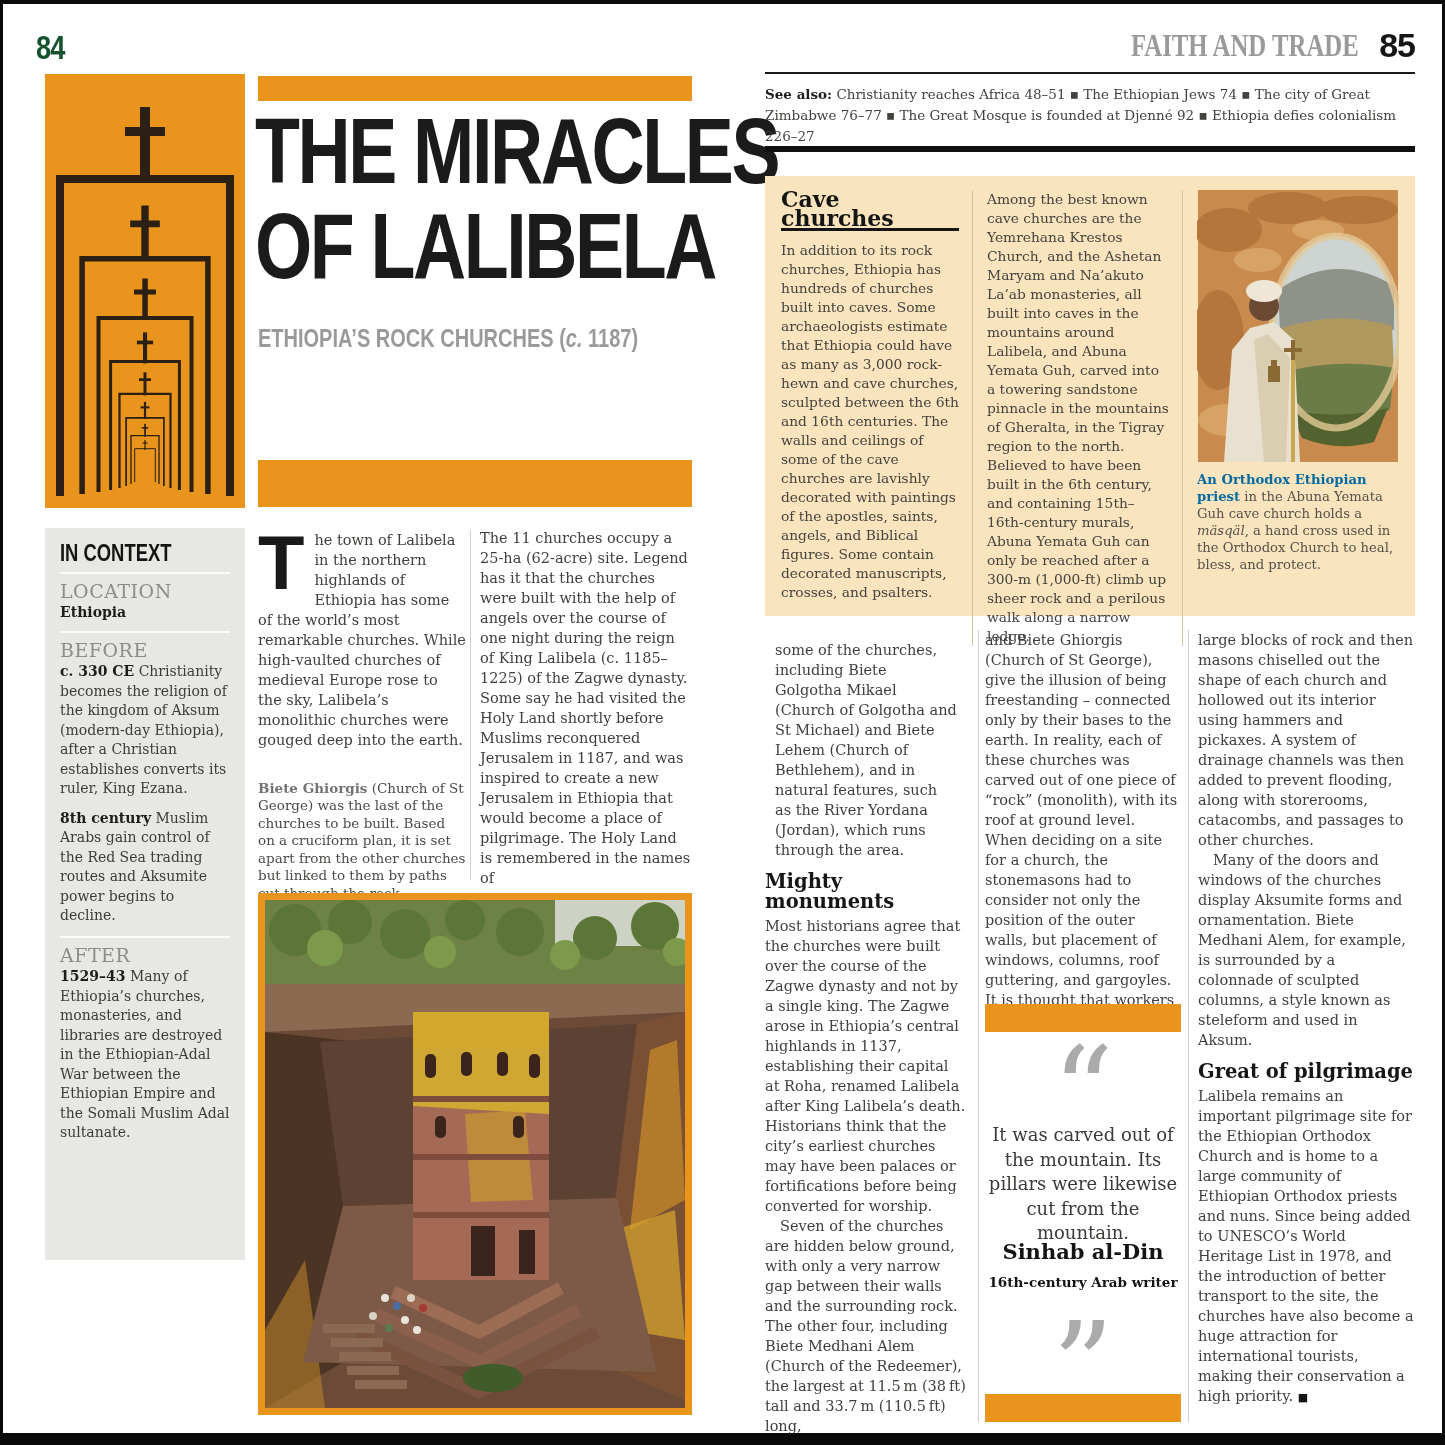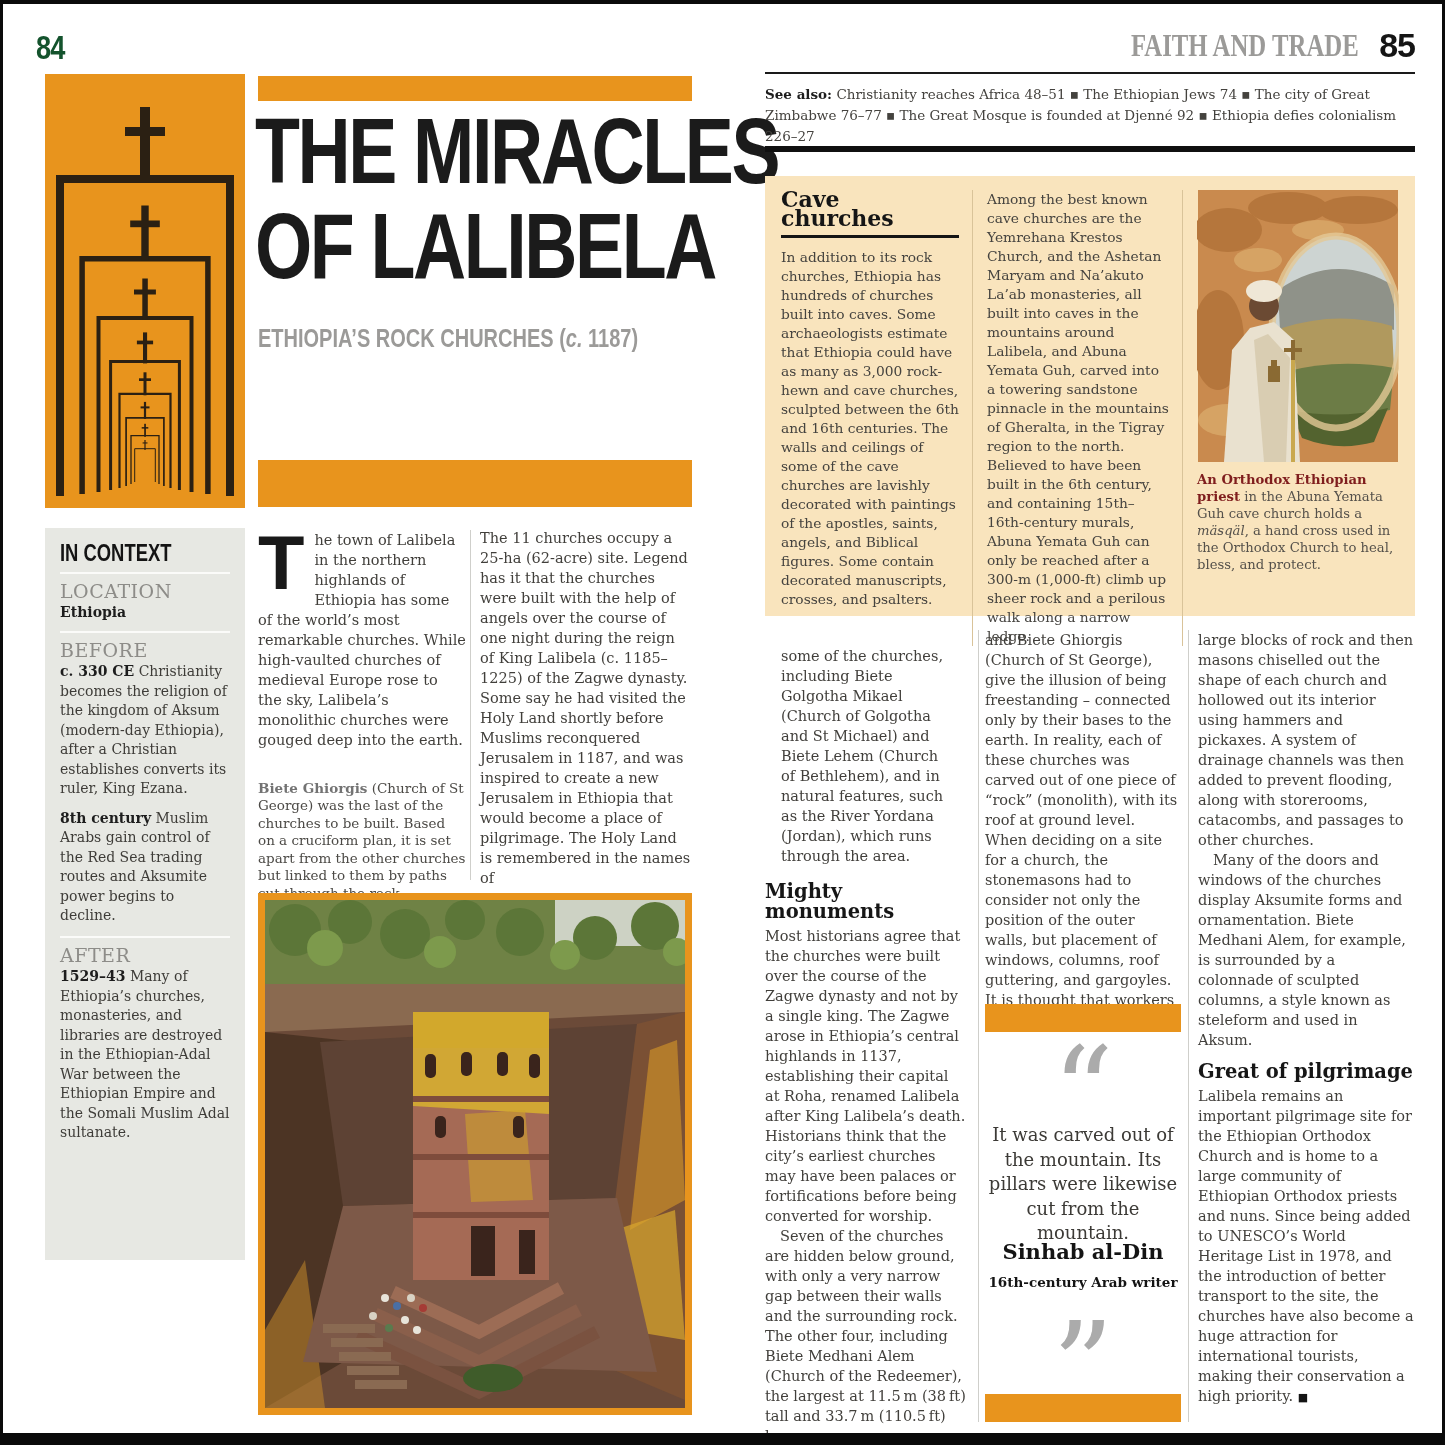--- a/index.html
+++ b/index.html
@@ -53,24 +53,24 @@
   #seealso{left:765px;top:84px;width:650px;font-size:13.5px;line-height:21px;color:#44423e;}
   #seealso b{color:#1d1d1d;}
   #rule2{left:765px;top:146px;width:650px;height:6px;background:#101010;}
 
   #cavebox{left:765px;top:176px;width:650px;height:440px;background:#F9E4BD;
            box-sizing:border-box;padding:14px 16px;display:grid;
            grid-template-columns:192px 196px 1fr;column-gap:14px;
            font-size:13.8px;line-height:19px;color:#45433f;}
   #cavebox .bcol1,#cavebox .bcol2{border-right:1px solid #d9c399;padding-right:13px;}
   #cavebox h3{margin:0 0 10px 0;font-size:22px;color:#151515;font-family:"DejaVu Serif",serif;
-              border-bottom:3px solid #151515;padding-bottom:7px;}
+              border-bottom:3px solid #151515;}
   #cavebox .boximg{width:100%;height:272px;display:block;}
   #cavebox .boxcap{font-size:13.2px;line-height:17px;color:#55514b;margin-top:9px;}
-  #cavebox .boxcap b{color:#7f1d1d;}
+  #cavebox .boxcap b{color:#0369a1;}
   #cavebox .boxcap i{font-style:italic;}
 
   .rcol{top:630px;height:794px;}
   #colA{left:765px;width:202px;}
   #colB{left:985px;width:196px;}
   #colC{left:1198px;width:217px;}
   #div-r1{left:978px;top:630px;height:792px;}
   #div-r2{left:1188px;top:630px;height:792px;}
   .rcol h3{margin:12px 0 4px 0;font-size:19.5px;color:#161616;}
   .indent{text-indent:15px;}
@@ -284,21 +284,21 @@
           <rect x="93" y="150" width="4" height="20" fill="#8a6a33"></rect>
           <rect x="70" y="176" width="12" height="16" fill="#8a6a33"></rect>
           <rect x="73" y="170" width="6" height="6" fill="#8a6a33"></rect>
         </g>
       </svg>
       <p class="boxcap"><b>An Orthodox Ethiopian priest</b><span> in the Abuna Yemata Guh cave church holds a </span><i>mäsqäl</i><span>, a hand cross used in the Orthodox Church to heal, bless, and protect.</span></p>
     </div>
   </div>
 
   <div class="abs bodytext rcol" id="colA">
-    <p style="margin:16px;">some of the churches, including Biete Golgotha Mikael (Church of Golgotha and St Michael) and Biete Lehem (Church of Bethlehem), and in natural features, such as the River Yordana (Jordan), which runs through the area.</p>
+    <p style="margin:10px;">some of the churches, including Biete Golgotha Mikael (Church of Golgotha and St Michael) and Biete Lehem (Church of Bethlehem), and in natural features, such as the River Yordana (Jordan), which runs through the area.</p>
     <h3>Mighty monuments</h3>
     <p style="margin:0;">Most historians agree that the churches were built over the course of the Zagwe dynasty and not by a single king. The Zagwe arose in Ethiopia’s central highlands in 1137, establishing their capital at Roha, renamed Lalibela after King Lalibela’s death. Historians think that the city’s earliest churches may have been palaces or fortifications before being converted for worship.</p>
     <p class="indent" style="margin:0;">Seven of the churches are hidden below ground, with only a very narrow gap between their walls and the surrounding rock. The other four, including Biete Medhani Alem (Church of the Redeemer), the largest at 11.5 m (38 ft) tall and 33.7 m (110.5 ft) long,</p>
   </div>
 
   <div class="abs vdiv" id="div-r1"></div>
 
   <div class="abs bodytext rcol" id="colB" style="position:absolute;">
     <p style="margin:0;">and Biete Ghiorgis (Church of St George), give the illusion of being freestanding – connected only by their bases to the earth. In reality, each of these churches was carved out of one piece of “rock” (monolith), with its roof at ground level. When deciding on a site for a church, the stonemasons had to consider not only the position of the outer walls, but placement of windows, columns, roof guttering, and gargoyles. It is thought that workers dug deep trenches around</p>
     <div class="qbar" style="top:374px;"></div>

